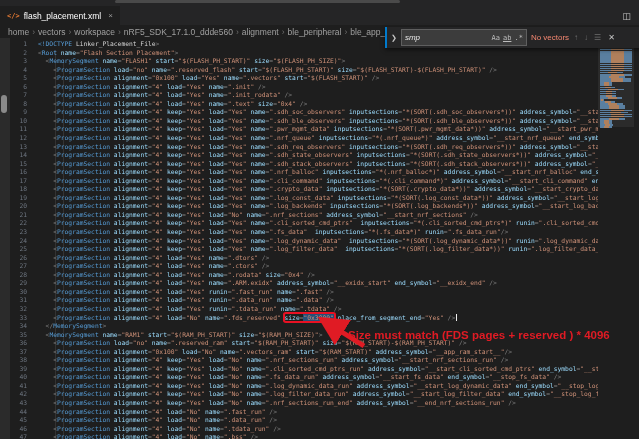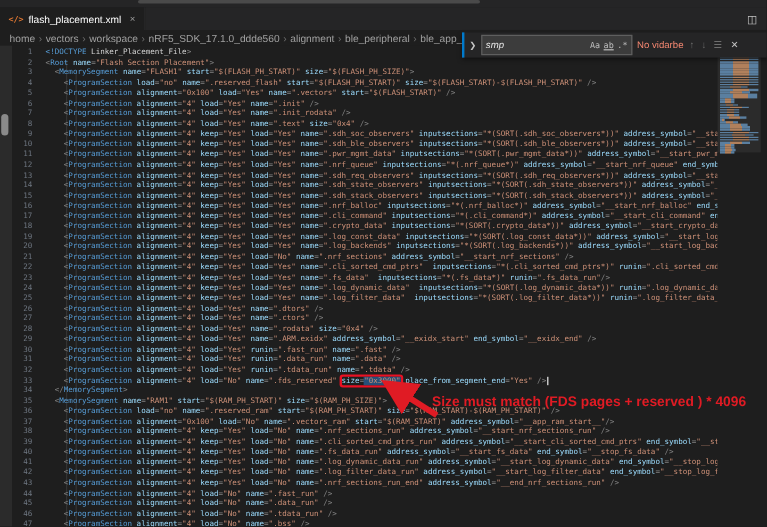--- a/index.html
+++ b/index.html
@@ -40,21 +40,21 @@
   #find .query{color:#e8e8e8;font-size:8px;flex:1;font-family:"Liberation Sans",sans-serif;font-style:italic;}
   #find .opt{color:#bdbdbd;font-size:7px;margin-left:3px;cursor:pointer;font-family:"DejaVu Sans Mono",monospace;}
   #find .results{color:#f48771;font-size:8px;white-space:nowrap;}
   #find .navbtn{color:#6e6e6e;font-size:8px;cursor:pointer;margin:0 1px;}
   #find .closebtn{color:#c5c5c5;font-size:8px;cursor:pointer;margin-left:2px;}
   
   #minimap{position:absolute;right:0;top:28px;width:41px;height:411px;background:#1e1e1e;}
   #minimap .mslider{position:absolute;left:0;top:0;width:36px;height:99px;background:rgba(255,255,255,.06);}
   .mbar{height:1.6px;margin-bottom:.5px;background:linear-gradient(90deg,#5a7fa0 0 35%,#b0805c 35% 75%,#5a7fa0 75% 100%);}
   
-  #ann-label{position:absolute;left:360px;top:329px;font-size:11.5px;font-weight:bold;color:#e01b24;
+  #ann-label{position:absolute;left:348px;top:329px;font-size:11.5px;font-weight:bold;color:#e01b24;
              font-family:"Liberation Sans",sans-serif;white-space:nowrap;z-index:40;text-align:center;}
   #ann-arrow{position:absolute;left:312px;top:314px;width:60px;height:36px;z-index:40;}
 </style>
 </head>
 <body>
 
 <div id="stage">
 
   <div id="topstrip"></div>
   <div id="topstreak"></div>
@@ -207,21 +207,21 @@
   </div>
 
   <div id="find">
     <span class="chev">❯</span>
     <span class="inputwrap">
       <span class="query">smp</span>
       <span class="opt">Aa</span>
       <span class="opt" style="text-decoration:underline;">ab</span>
       <span class="opt">.*</span>
     </span>
-    <span class="results">No vidarbe</span>
+    <span class="results">No vectors</span>
     <span class="navbtn">↑</span>
     <span class="navbtn">↓</span>
     <span class="navbtn">☰</span>
     <span class="closebtn">✕</span>
   </div>
 
   <svg id="ann-arrow" viewBox="0 0 60 36">
     <defs>
       <marker id="ah" markerWidth="6" markerHeight="6" refX="4" refY="3" orient="auto">
         <path d="M0,0 L6,3 L0,6 z" fill="#e01b24"></path>

